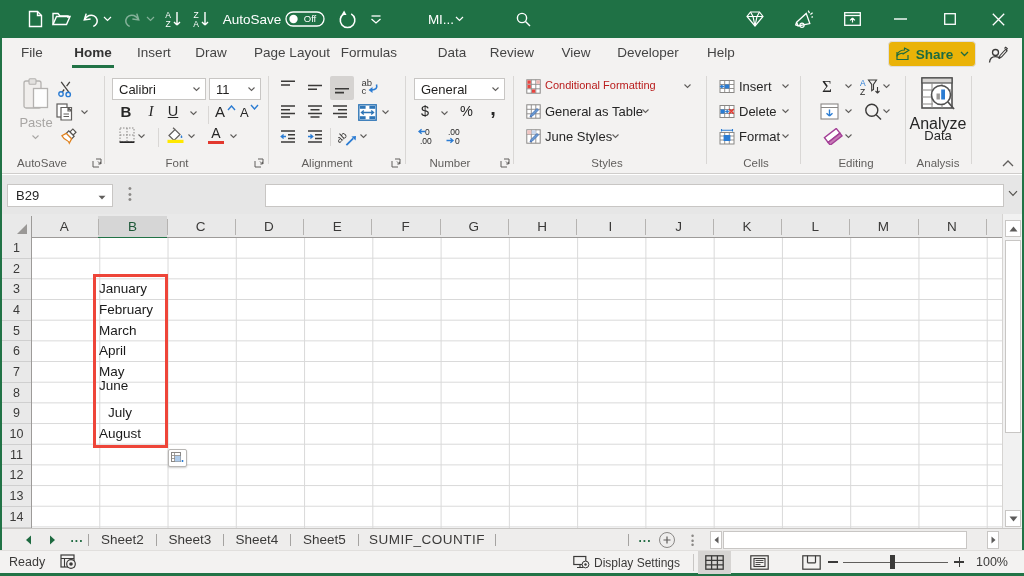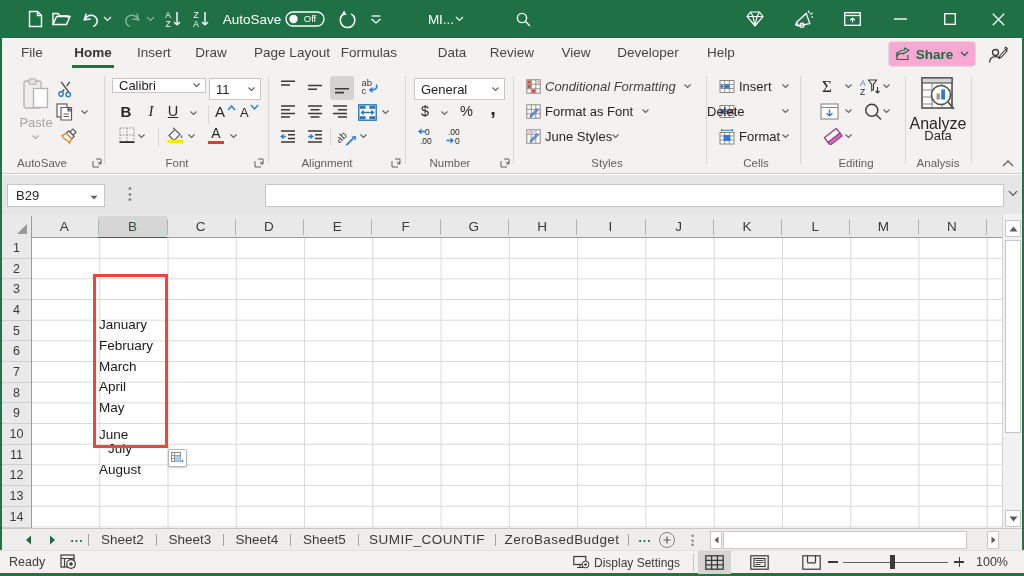--- a/index.html
+++ b/index.html
@@ -35,21 +35,21 @@
   
   #sheetarea { left:2px; top:214px; width:1000px; height:314px; background:#e9e9e9; }
   #colheads { position:absolute; left:0; top:2px; width:1000px; height:22px; }
   .colh { position:absolute; top:0; height:22px; text-align:center; font-size:13.5px; color:#3b3a39; line-height:22px; }
   #corner { position:absolute; left:0; top:2px; width:30px; height:22px; background:#e9e9e9; border-right:1px solid #9d9b99;}
   #grid { position:absolute; left:30px; top:24px; width:970px; height:290px; background:#fff;
      background-image:linear-gradient(to right,#d9d9d9 1px,transparent 1px),linear-gradient(to bottom,#d9d9d9 1px,transparent 1px);
      background-size:68.28px 20.68px; background-position:-1px -1px; }
   #rowheads { position:absolute; left:0; top:24px; width:30px; height:290px; background:#e9e9e9; border-right:1px solid #9d9b99; }
   .rowh { position:absolute; left:0; width:29px; height:20.68px; text-align:center; font-size:12.5px; color:#3b3a39; border-bottom:1px solid #cfcfcf; display:flex; align-items:center; justify-content:center; }
-  .cellv { position:absolute; font-size:13.5px; color:#1a1a1a; height:20.68px; line-height:20.68px;margin-top:36px; }
+  .cellv { position:absolute; font-size:13.5px; color:#1a1a1a; height:20.68px; line-height:20.68px; }
 
   
   #vscroll { left:1002px; top:214px; width:20px; height:314px; background:#f1f1f1; border-left:1px solid #d6d4d2; }
 
   
   #sheettabs { left:2px; top:528px; width:1020px; height:22px; background:#eeedec; border-top:1px solid #c8c6c4; }
   .stab { position:absolute; top:0; height:22px; line-height:21px; font-size:13.5px; color:#3b3a39; text-align:center; }
   .stsep { position:absolute; top:5px; height:12px; width:1px; background:#a5a3a1; }
 
   
@@ -204,21 +204,21 @@
     <div class="rtab" style="left:190px;width:38px;">Draw</div>
     <div class="rtab" style="left:247px;width:86px;">Page Layout</div>
     <div class="rtab" style="left:335px;width:64px;">Formulas</div>
     <div class="rtab" style="left:432px;width:36px;">Data</div>
     <div class="rtab" style="left:486px;width:48px;">Review</div>
     <div class="rtab" style="left:556px;width:36px;">View</div>
     <div class="rtab" style="left:610px;width:72px;">Developer</div>
     <div class="rtab" style="left:701px;width:36px;">Help</div>
 
 
-    <div style="position:absolute;left:886px;top:3px;width:88px;height:26px;background:#f9a8d4;border:1px solid #e0dedc;border-radius:4px;display:flex;align-items:center;justify-content:center;color:#1d6b40;font-size:13.5px;font-weight:bold;">
+    <div style="position:absolute;left:886px;top:3px;width:88px;height:26px;background:#eab308;border:1px solid #e0dedc;border-radius:4px;display:flex;align-items:center;justify-content:center;color:#1d6b40;font-size:13.5px;font-weight:bold;">
       <svg width="16" height="14" viewBox="0 0 16 14" style="margin-right:5px;">
         <path d="M8 7 L14 3.2 L9.5 1 v2 c-5 0-7 3-7.5 6 1.5-2 3.5-3 7.5-3 z" fill="none" stroke="#1d6b40" stroke-width="1.2" stroke-linejoin="round"></path>
         <path d="M13 8 v4.5 H2 V5" fill="none" stroke="#1d6b40" stroke-width="1.2"></path>
       </svg>
       Share
       <svg width="9" height="6" viewBox="0 0 9 6" style="margin-left:7px;">
         <path d="M1 1 l3.5 3.5 L8 1" fill="none" stroke="#1d6b40" stroke-width="1.3"></path>
       </svg>
     </div>
 
@@ -275,21 +275,21 @@
           <path d="M6.2 7.3 h7.6 l1.4 4.6 c-3.4-1.8-4.2 1.9-10.4 0.1 z" fill="#fff" stroke="#e0821e" stroke-width="1.3"></path>
         </g>
       </svg>
     </div>
     <div class="glabel" style="left:0px;width:80px;">AutoSave</div>
     <svg class="launcher" style="left:90px;" viewBox="0 0 10 10">
       <path d="M1 3 v6 h6 M4 1 h5 v5 M6 3.5 l2.5 2.5 M8.5 3.8 v2.2 h-2.2" fill="none" stroke="#605e5c" stroke-width="1"></path>
     </svg>
     <div class="gsep" style="left:102px;"></div>
 
-    <div class="combo" style="left:110px;top:8px;width:94px;height:15px;">Calibri<svg class="arr ca" viewBox="0 0 7 5">
+    <div class="combo" style="left:110px;top:8px;width:94px;height:22px;">Calibri<svg class="arr ca" viewBox="0 0 7 5">
         <path d="M0.5 0.5 l3 3 l3-3" fill="none" stroke="#605e5c" stroke-width="1.1"></path>
       </svg></div>
     <div class="combo" style="left:207px;top:8px;width:52px;height:22px;">11<svg class="arr ca" viewBox="0 0 7 5">
         <path d="M0.5 0.5 l3 3 l3-3" fill="none" stroke="#605e5c" stroke-width="1.1"></path>
       </svg></div>
 
     <div style="position:absolute;left:116px;top:33px;width:16px;text-align:center;font-weight:bold;font-size:15px;color:#262626;">B</div>
     <div style="position:absolute;left:141px;top:33px;width:16px;text-align:center;font-style:italic;font-size:15px;font-family:'Liberation Serif',serif;color:#262626;">I</div>
     <div style="position:absolute;left:163px;top:33px;width:16px;text-align:center;font-size:14.5px;color:#262626;text-decoration:underline;">U</div>
     <div style="position:absolute;left:188px;top:41px;">
@@ -468,34 +468,34 @@
     <div style="position:absolute;left:524px;top:9px;">
       <svg width="15" height="15" viewBox="0 0 15 15">
         <rect x="0.8" y="0.8" width="13.4" height="13.4" fill="#fff" stroke="#8a8886" stroke-width="1"></rect>
         <path d="M0.8 5.3 h13.4 M0.8 9.8 h13.4 M5.3 0.8 v13.4 M9.8 0.8 v13.4" stroke="#8a8886" stroke-width="0.9"></path>
         <rect x="1.4" y="1.4" width="3.4" height="3.4" fill="#e8433d"></rect>
         <rect x="1.4" y="5.9" width="3.4" height="3.4" fill="#e8433d"></rect>
         <rect x="5.9" y="10.4" width="3.4" height="3.4" fill="#e8433d"></rect>
         <rect x="10.4" y="1.4" width="3.4" height="3.4" fill="#f0b8b4"></rect>
       </svg>
     </div>
-    <div style="position:absolute;left:543px;top:9px;font-size:13px;color:#404040;font-style:italic;">Conditional Formatting</div>
+    <div style="position:absolute;left:543px;top:9px;font-size:11px;color:#b91c1c;">Conditional Formatting</div>
     <div style="position:absolute;left:682px;top:14px;">
       <svg class="ca" viewBox="0 0 7 5">
         <path d="M0.5 0.5 l3 3 l3-3" fill="none" stroke="#605e5c" stroke-width="1.1"></path>
       </svg>
     </div>
     <div style="position:absolute;left:524px;top:34px;">
       <svg width="15" height="15" viewBox="0 0 15 15">
         <rect x="0.8" y="0.8" width="13.4" height="13.4" fill="#fff" stroke="#8a8886" stroke-width="1"></rect>
         <path d="M0.8 5.3 h13.4 M0.8 9.8 h13.4 M5.3 0.8 v13.4 M9.8 0.8 v13.4" stroke="#8a8886" stroke-width="0.9"></path>
         <path d="M12.5 6 L6.5 12 l-2.5 1 1-2.5 6-6 z" fill="#6b9bd2" stroke="#3b6ab5" stroke-width="0.8"></path>
       </svg>
     </div>
-    <div style="position:absolute;left:543px;top:34px;font-size:13px;color:#262626;">Format as Font</div>
+    <div style="position:absolute;left:543px;top:34px;font-size:13px;color:#262626;">General as Table</div>
     <div style="position:absolute;left:640px;top:39px;">
       <svg class="ca" viewBox="0 0 7 5">
         <path d="M0.5 0.5 l3 3 l3-3" fill="none" stroke="#605e5c" stroke-width="1.1"></path>
       </svg>
     </div>
     <div style="position:absolute;left:524px;top:59px;">
       <svg width="15" height="15" viewBox="0 0 15 15">
         <rect x="0.8" y="0.8" width="13.4" height="13.4" fill="#fff" stroke="#8a8886" stroke-width="1"></rect>
         <path d="M0.8 5.3 h13.4 M5.3 0.8 v13.4 M9.8 0.8 v13.4" stroke="#8a8886" stroke-width="0.9"></path>
         <rect x="1.3" y="1.3" width="4" height="4" fill="#f2c5c2"></rect>
@@ -528,21 +528,21 @@
     </div>
     <div style="position:absolute;left:717px;top:34px;">
       <svg width="16" height="15" viewBox="0 0 16 15">
         <rect x="1" y="1.5" width="14" height="12" fill="#fff" stroke="#8a8886" stroke-width="1"></rect>
         <path d="M1 5.5 h14 M1 9.5 h14 M5.7 1.5 v12 M10.3 1.5 v12" stroke="#8a8886" stroke-width="0.9"></path>
         <rect x="1.5" y="5.5" width="4.2" height="4" fill="#2b7cd3"></rect>
         <path d="M6.2 7.5 h2.6 M7.6 6 l1.6 1.5 -1.6 1.5" fill="none" stroke="#2b7cd3" stroke-width="1.2"></path>
         <path d="M10.2 5 l4.5 4.8 M14.7 5 l-4.5 4.8" stroke="#e03b32" stroke-width="1.5"></path>
       </svg>
     </div>
-    <div style="position:absolute;left:705px;top:34px;font-size:13px;color:#262626;">Delete</div>
+    <div style="position:absolute;left:737px;top:34px;font-size:13px;color:#262626;">Delete</div>
     <div style="position:absolute;left:780px;top:39px;">
       <svg class="ca" viewBox="0 0 7 5">
         <path d="M0.5 0.5 l3 3 l3-3" fill="none" stroke="#605e5c" stroke-width="1.1"></path>
       </svg>
     </div>
     <div style="position:absolute;left:717px;top:59px;">
       <svg width="16" height="16" viewBox="0 0 16 16">
         <rect x="1" y="3.5" width="14" height="11.5" fill="#fff" stroke="#8a8886" stroke-width="1"></rect>
         <path d="M1 7 h14 M1 11 h14 M5.7 3.5 v11.5 M10.3 3.5 v11.5" stroke="#8a8886" stroke-width="0.9"></path>
         <rect x="4.6" y="6" width="6.8" height="6" fill="#2b7cd3"></rect>
@@ -632,21 +632,21 @@
     <div class="glabel" style="left:896px;width:80px;">Analysis</div>
     <div class="gsep" style="left:969px;"></div>
 
     <div style="position:absolute;left:1000px;top:90px;">
       <svg width="12" height="7" viewBox="0 0 12 7">
         <path d="M1 6 L6 1 L11 6" fill="none" stroke="#605e5c" stroke-width="1.3"></path>
       </svg>
     </div>
   </div>
   <div class="abs" id="fbar">
-    <div class="fbox" style="left:5px;width:98px;">
+    <div class="fbox" style="left:5px;width:106px;">
       <span style="position:absolute;left:8px;top:3px;font-size:13px;color:#262626;">B29</span>
       <svg style="position:absolute;right:6px;top:10px;" width="8" height="5" viewBox="0 0 8 5">
         <path d="M0.5 0.8 L7.5 0.8 L4 4.5 Z" fill="#605e5c"></path>
       </svg>
     </div>
     <div style="position:absolute;left:126px;top:11px;color:#8a8886;font-size:11px;line-height:5.5px;">•<br>•<br>•</div>
     <div class="fbox" style="left:263px;width:739px;"></div>
     <div style="position:absolute;left:1006px;top:15px;">
       <svg width="10" height="7" viewBox="0 0 10 7">
         <path d="M1 1.2 L5 5.4 L9 1.2" fill="none" stroke="#55534f" stroke-width="1.2"></path>
@@ -690,21 +690,21 @@
       <div class="colh" style="left:915.64px;width:68.28px;">N</div>
       <div style="position:absolute;left:983.92px;top:3px;width:1px;height:16px;background:#b5b3b1;z-index:2;"></div>
       <div style="position:absolute;left:96.28px;top:21.2px;width:68.28px;height:2.8px;background:#217346;"></div>
     </div>
     <div id="grid"></div>
     <div class="cellv" style="left:97px;top:65.36px;">January</div>
     <div class="cellv" style="left:97px;top:86.04px;">February</div>
     <div class="cellv" style="left:97px;top:106.72px;">March</div>
     <div class="cellv" style="left:97px;top:127.40px;">April</div>
     <div class="cellv" style="left:97px;top:148.08px;">May</div>
-    <div class="cellv" style="left:97px;top:175px;text-align:center;">June</div>
+    <div class="cellv" style="left:97px;top:162px;text-align:center;">June</div>
     <div class="cellv" style="left:106px;top:189.44px;">July</div>
     <div class="cellv" style="left:97px;top:210.12px;">August</div>
     <div id="rowheads">
       <div class="rowh" style="top:0.00px;">1</div>
       <div class="rowh" style="top:20.68px;">2</div>
       <div class="rowh" style="top:41.36px;">3</div>
       <div class="rowh" style="top:62.04px;">4</div>
       <div class="rowh" style="top:82.72px;">5</div>
       <div class="rowh" style="top:103.40px;">6</div>
       <div class="rowh" style="top:124.08px;">7</div>
@@ -753,21 +753,20 @@
     <div class="stab" style="left:87px;width:67px;">Sheet2</div>
     <div class="stsep" style="left:154px;"></div>
     <div class="stab" style="left:155px;width:66px;">Sheet3</div>
     <div class="stsep" style="left:221px;"></div>
     <div class="stab" style="left:222px;width:66px;">Sheet4</div>
     <div class="stsep" style="left:288px;"></div>
     <div class="stab" style="left:289px;width:67px;">Sheet5</div>
     <div class="stsep" style="left:356px;"></div>
     <div class="stab" style="left:357px;width:136px;letter-spacing:0.5px;">SUMIF_COUNTIF</div>
     <div class="stsep" style="left:493px;"></div>
-    <div class="stab" style="left:494px;width:132px;letter-spacing:0.4px;">ZeroBasedBudget</div>
     <div class="stsep" style="left:626px;"></div>
     <div style="position:absolute;left:635px;top:0;width:16px;height:22px;line-height:18px;color:#1e6a40;font-weight:bold;letter-spacing:1px;font-size:12px;text-align:center;">...</div>
     <div style="position:absolute;left:657px;top:3px;width:16px;height:16px;border:1px solid #8a8886;border-radius:50%;">
       <svg style="position:absolute;left:3px;top:3px;" width="8" height="8" viewBox="0 0 8 8">
         <path d="M4 0.5 v7 M0.5 4 h7" stroke="#605e5c" stroke-width="1.2"></path>
       </svg>
     </div>
     <div style="position:absolute;left:689px;top:5px;color:#8a8886;font-size:9px;line-height:4.5px;">•<br>•<br>•</div>
 
     <div style="position:absolute;left:708px;top:2px;width:12px;height:18px;background:#fff;border:1px solid #c8c6c4;display:flex;align-items:center;justify-content:center;">

